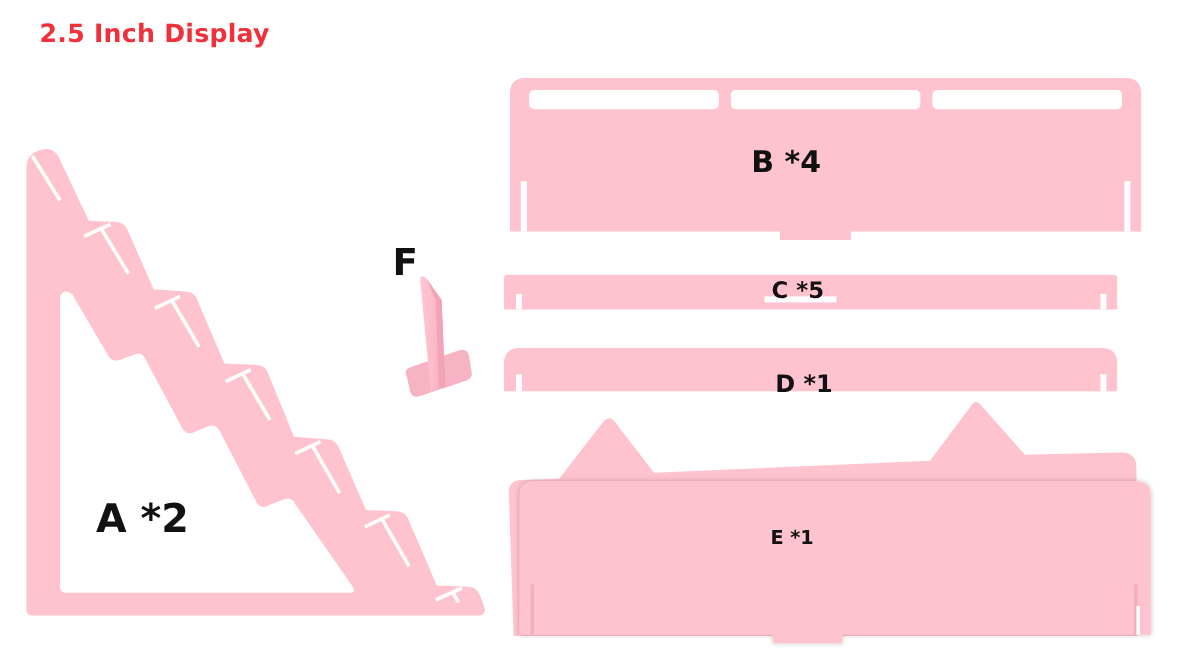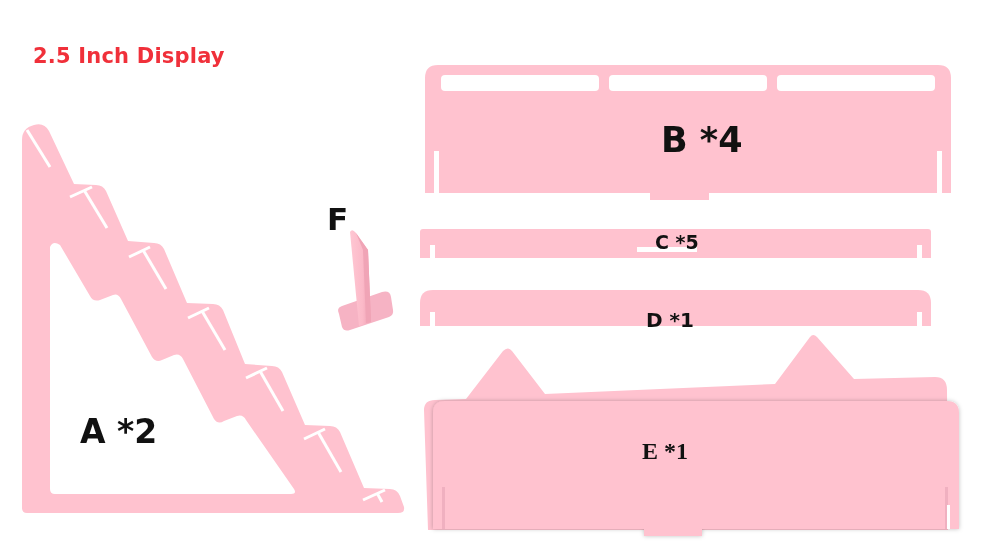--- a/index.html
+++ b/index.html
@@ -1,27 +1,27 @@
 <!DOCTYPE html>
 <html><head>
   <meta charset="utf-8">
   <style>
     html, body { margin: 0; padding: 0; background: #ffffff; }
     body { width: 1000px; height: 545px; position: relative; overflow: hidden;
            font-family: "DejaVu Sans", sans-serif; }
     .title { position: absolute; left: 33px; top: 16px; font-size: 21px; font-weight: bold;
-             color: #f0303a; letter-spacing: 0.2px; margin-top: 28px; }
+             color: #f0303a; letter-spacing: 0.2px; }
     svg.canvas { position: absolute; left: 0; top: 0; }
     .lbl { position: absolute; font-weight: bold; color: #111; white-space: nowrap;
            font-family: "DejaVu Sans", sans-serif; }
     .lbl-a { left: 80px; top: 412px; font-size: 33px; }
-    .lbl-b { left: 626px; top: 120px; font-size: 35px; margin-left: 35px; }
-    .lbl-c { left: 643px; top: 231px; font-size: 19px; margin-left: 12px; }
+    .lbl-b { left: 626px; top: 120px; font-size: 25px; }
+    .lbl-c { left: 643px; top: 231px; font-size: 19px; }
     .lbl-d { left: 646px; top: 292px; font-size: 20px; margin-top: 16px; }
-    .lbl-e { left: 642px; top: 438px; font-size: 24px; font-family: Liberation Serif, serif; }
+    .lbl-e { left: 642px; top: 438px; font-size: 16px; }
     .lbl-f { left: 327px; top: 201px; font-size: 31px; }
   </style>
 </head>
 <body>
 
 <div class="title">2.5 Inch Display</div>
 
 <svg class="canvas" width="1000" height="545" viewBox="0 0 1000 545">
   <defs>
     <linearGradient id="fgrad" x1="0" y1="0" x2="1" y2="0">

